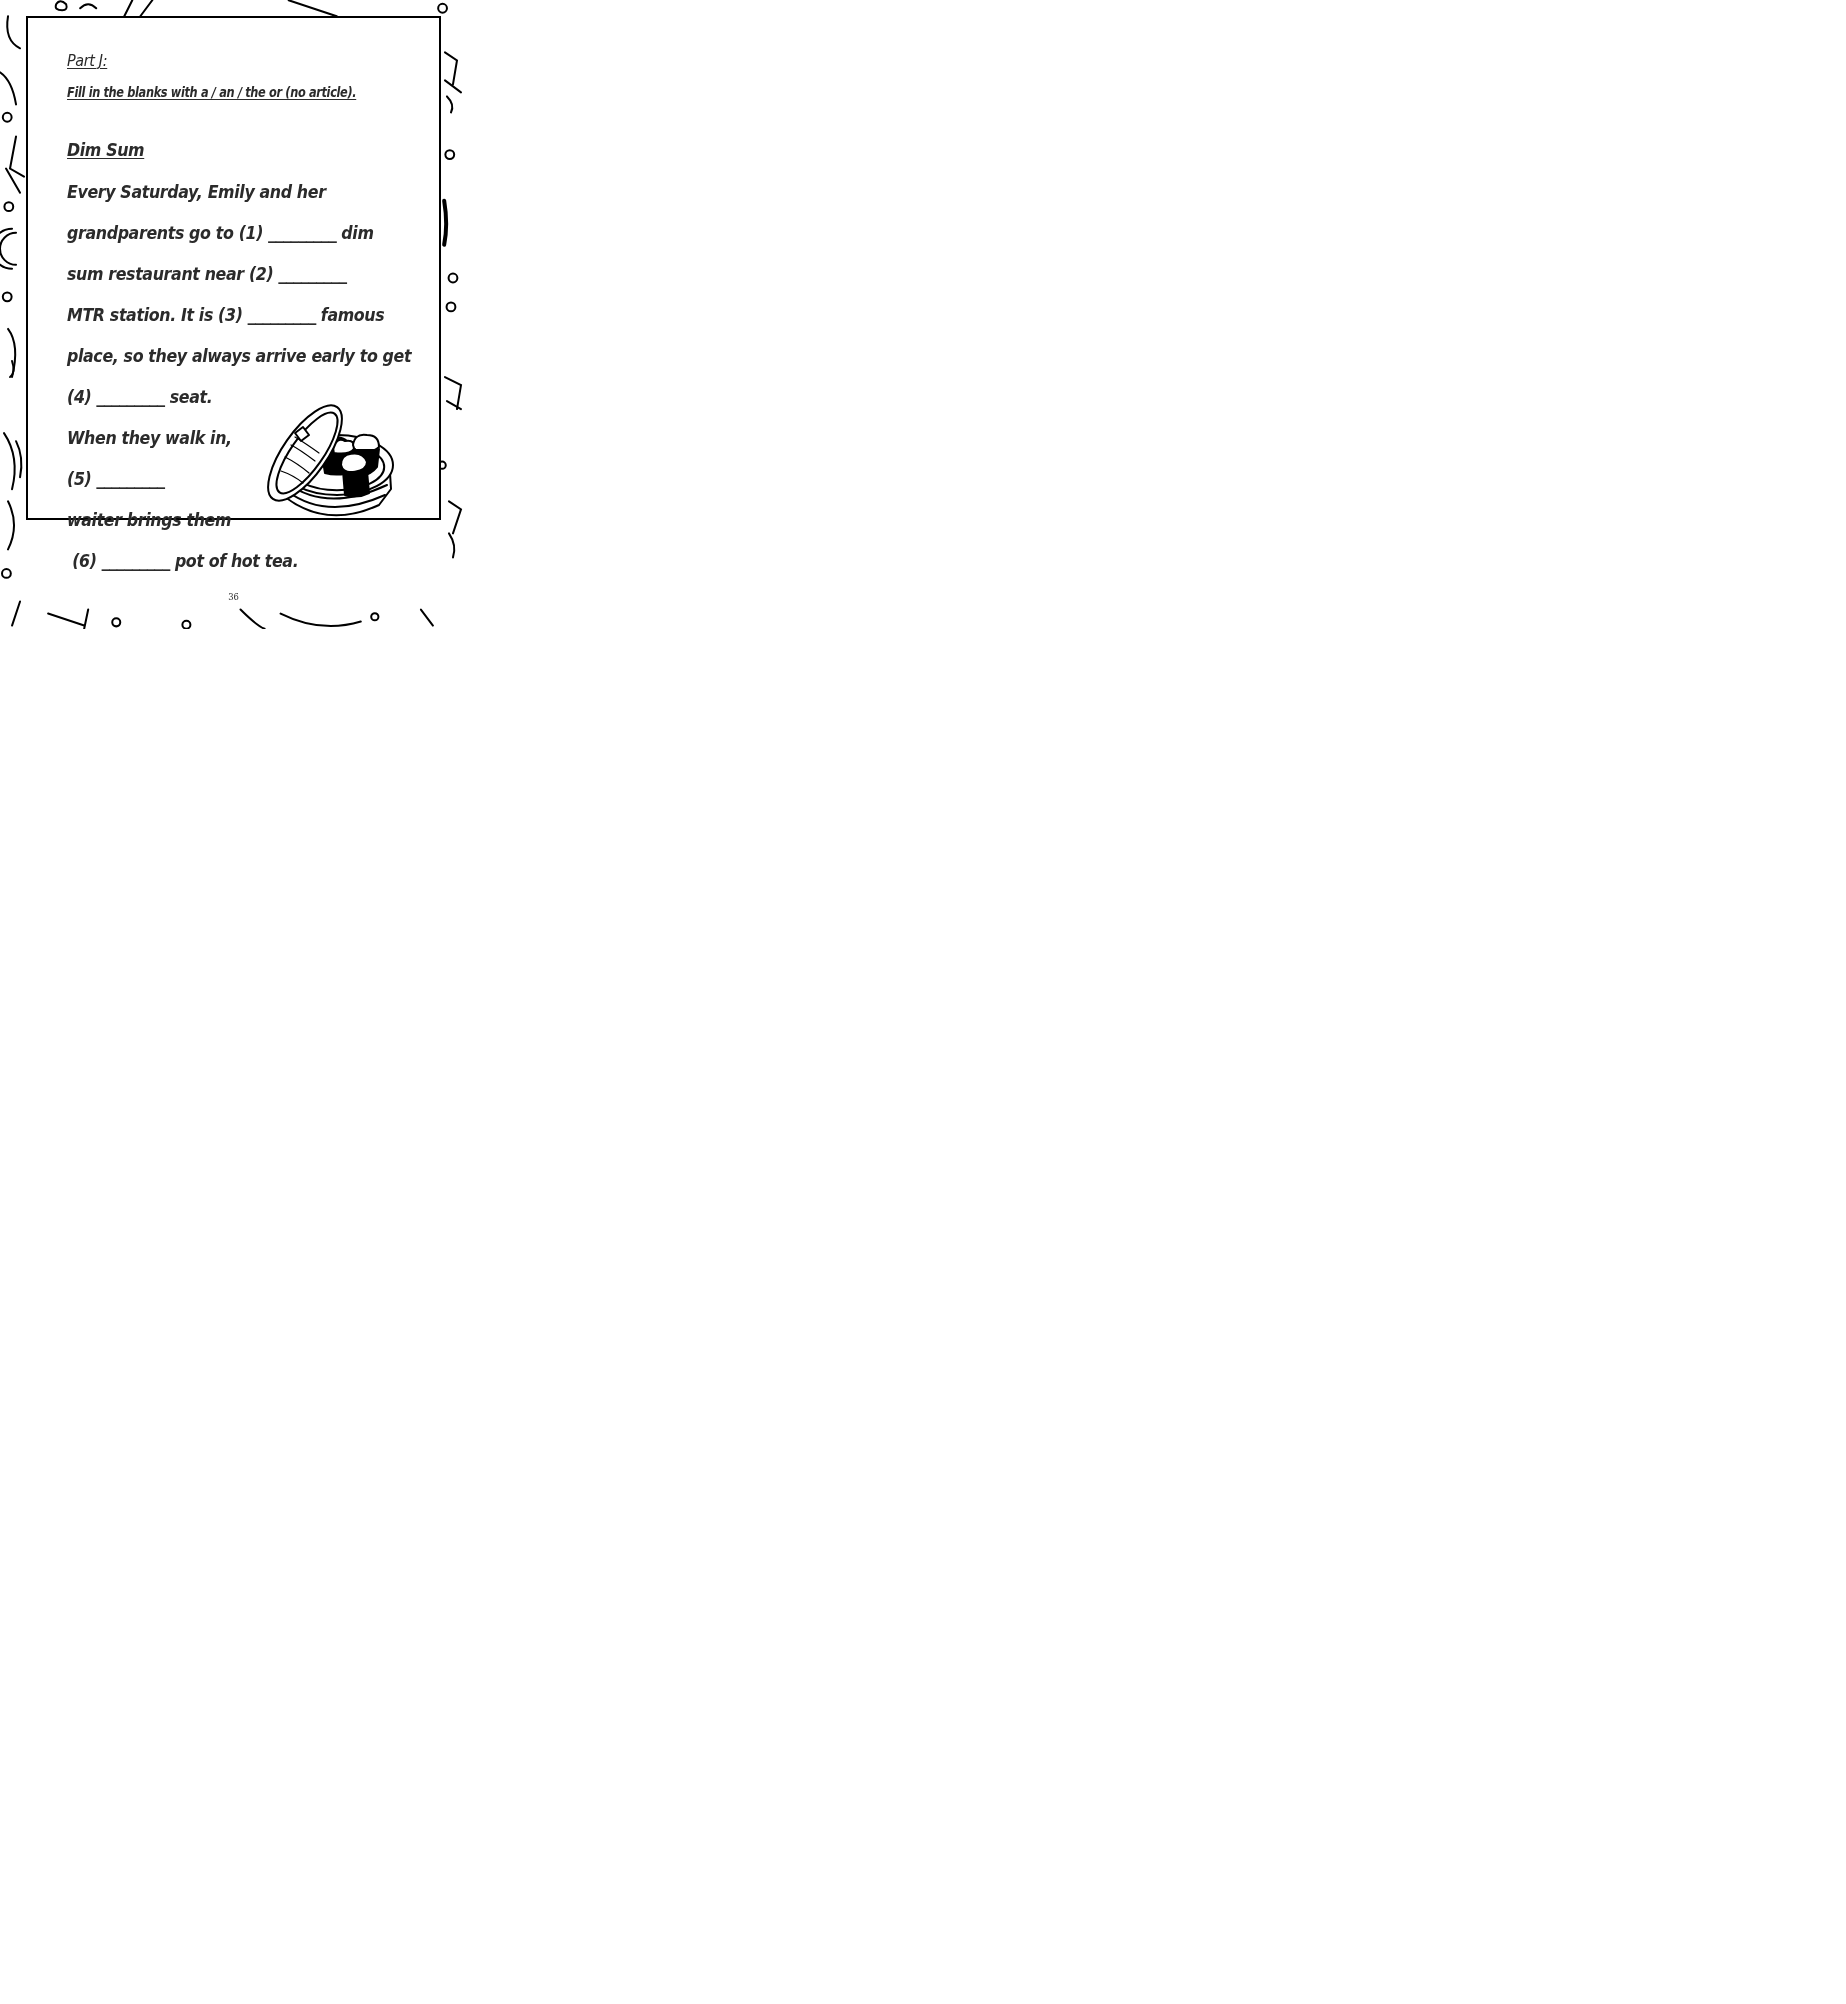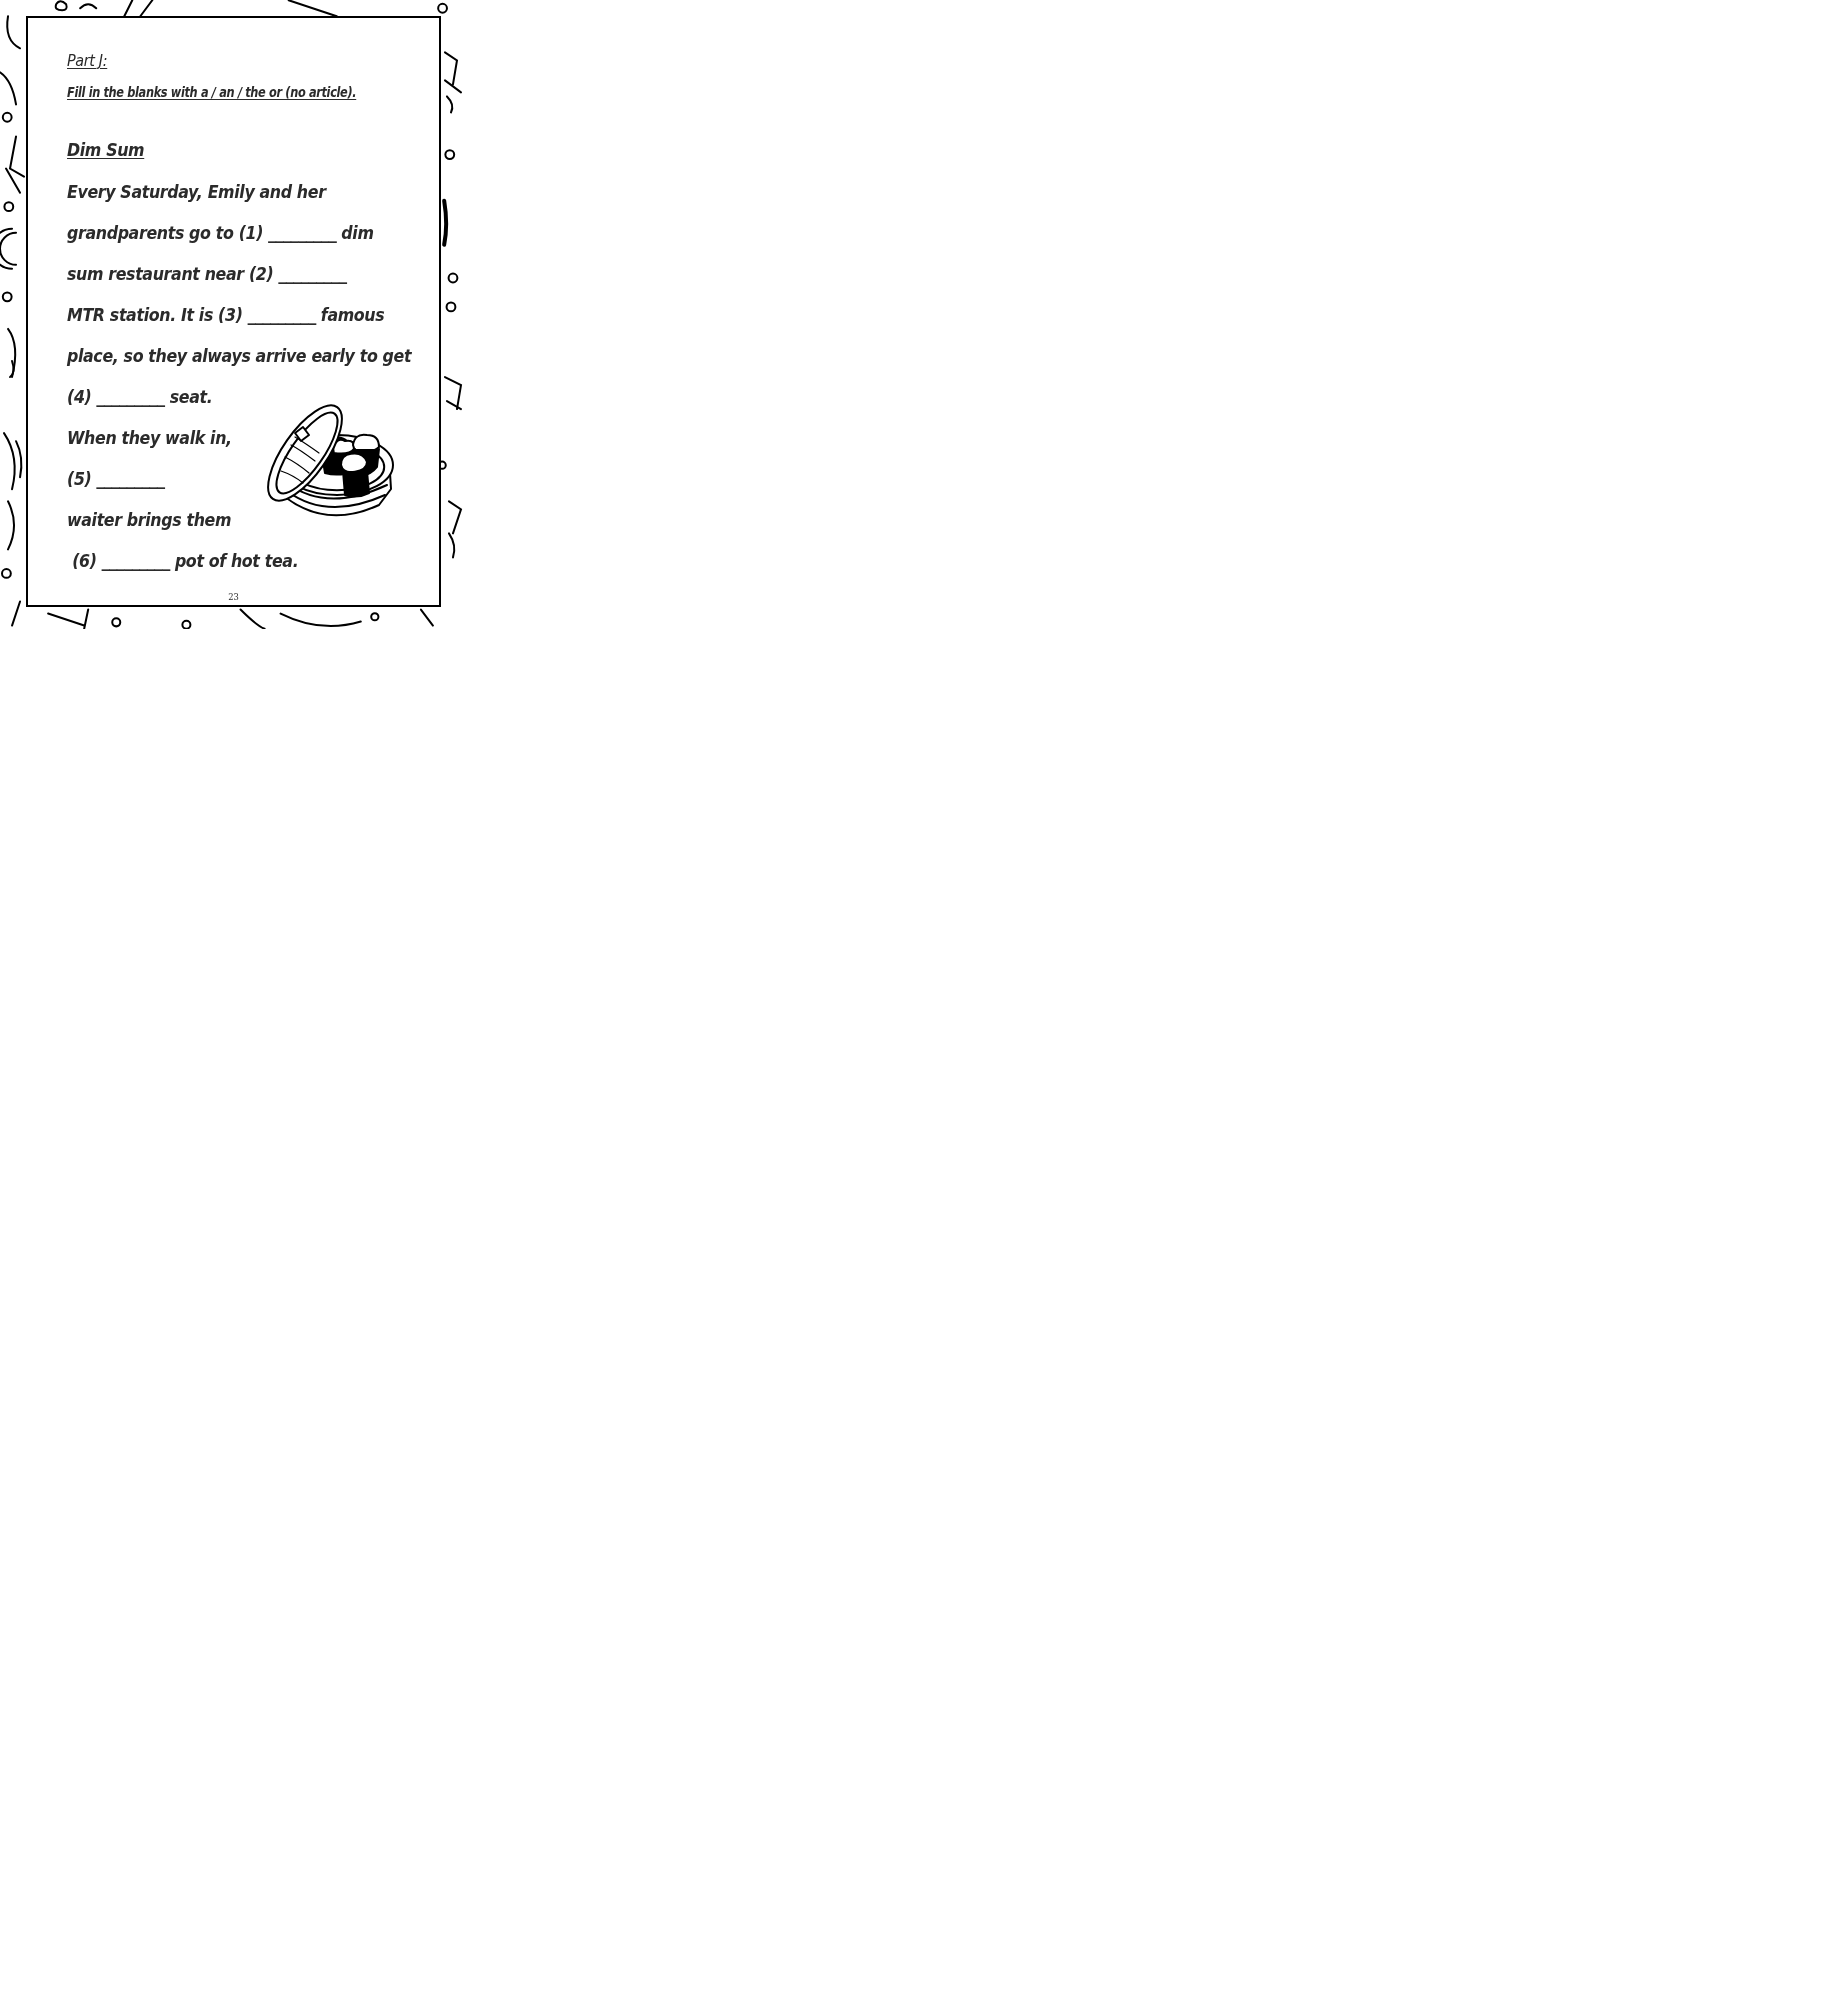--- a/index.html
+++ b/index.html
@@ -1,19 +1,19 @@
 <!DOCTYPE html>
 <html style="font-size:6.4px"><head>
 <meta charset="utf-8">
 <style>
   html, body { margin:0; padding:0; background:#ffffff; }
   body { width:463px; height:629px; position:relative; overflow:hidden; font-family:"DejaVu Sans", sans-serif; color:#2b2b2b; }
   .bg-doodles { position:absolute; inset:0; }
   .page-frame {
-    position:absolute; left:26px; top:16px; width:415px; height:591px;
+    position:absolute; left:26px; top:16px; width:415px; height:504px;
     border:2.8px solid #000; background:#fff; box-sizing:border-box;
   }
   .content { position:absolute; left:39px; top:0; right:24px; }
   .part-title { position:absolute; top:33px; font-size:16px; font-style:italic; text-decoration:underline; text-decoration-thickness:0.8px; text-underline-offset:2px; letter-spacing:-0.4px; transform:scaleX(0.9); transform-origin:left; white-space:nowrap;}
   .instruction { position:absolute; top:67px; font-size:13.2px; font-style:italic; font-weight:bold; text-decoration:underline; text-decoration-thickness:0.8px; text-underline-offset:2px; letter-spacing:-0.4px; transform:scaleX(0.86); transform-origin:left; white-space:nowrap;}
   .story-title { position:absolute; top:122px; font-size:17.6px; font-style:italic; font-weight:bold; text-decoration:underline; text-decoration-thickness:0.8px; text-underline-offset:2.4px; letter-spacing:-0.4px; transform:scaleX(0.9); transform-origin:left; white-space:nowrap;}
   .story-line { position:absolute; font-size:17.6px; font-style:italic; font-weight:bold; letter-spacing:-0.4px; transform:scaleX(0.9); transform-origin:left; white-space:nowrap; }
   .page-number { position:absolute; left:50%; transform:translateX(-50%); top:574px; font-family:"DejaVu Serif", serif; font-size:8.4px; color:#2b2b2b; }
   .steamer { position:absolute; left:219px; top:383px; width:160px; height:128px; }
 </style>
@@ -97,15 +97,15 @@
     <path d="M270 120 q0 50 10 70 q30 -5 45 -25 l5 -45" fill="#000"></path>
     <path d="M235 160 q0 -25 25 -28 q30 -5 40 20 q0 20 -30 25 q-30 5 -35 -17 z" fill="#fff"></path>
     <path d="M240 175 l5 60 q30 10 60 -5 l-5 -55" fill="#000"></path>
 
     <ellipse cx="145" cy="130" rx="55" ry="140" transform="rotate(35 145 130)"></ellipse>
     <ellipse cx="150" cy="130" rx="40" ry="120" transform="rotate(35 150 130)"></ellipse>
     <path d="M110 110 q20 10 60 40 M120 90 q25 15 60 40 M95 140 q30 15 60 40 M85 175 q30 10 55 30" fill="none" stroke-width="3"></path>
     <path d="M120 80 l20 -15 l15 20 l-20 15 z"></path>
   </svg>
 
-  <div class="page-number">23</div>
+  <div class="page-number">36</div>
 </div>
 
 
 </body></html>

